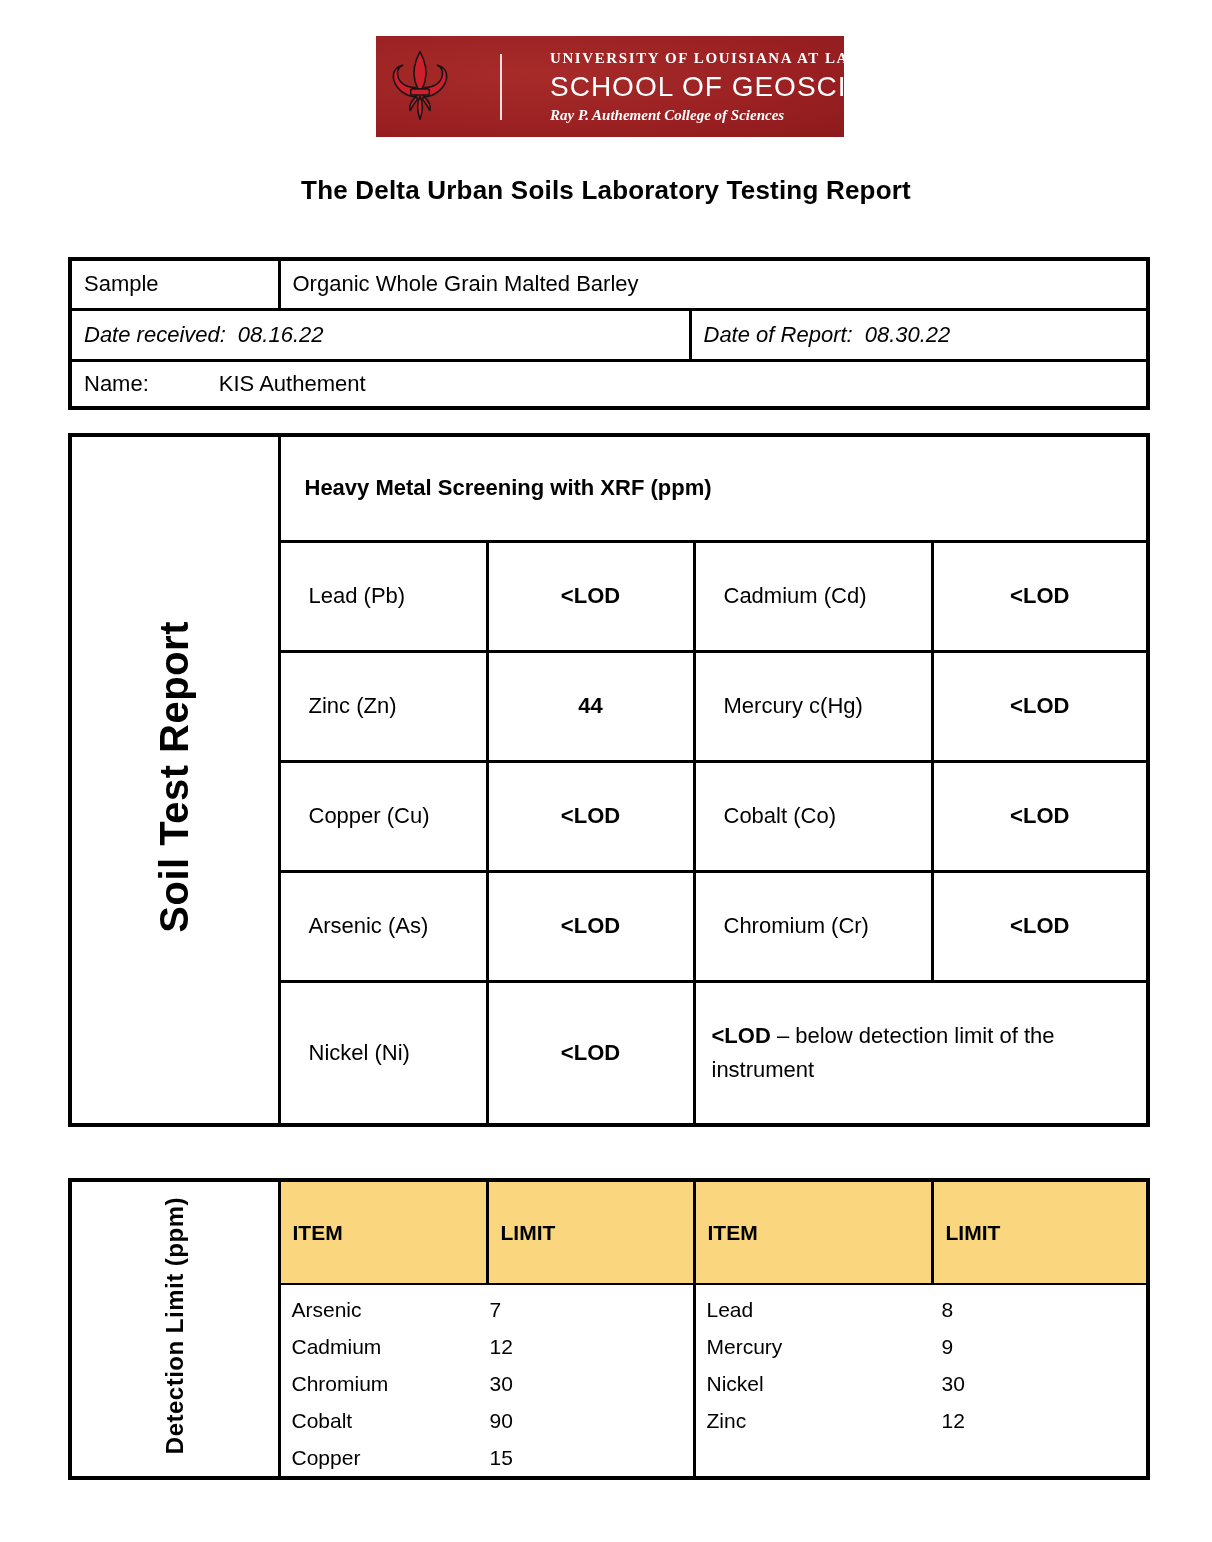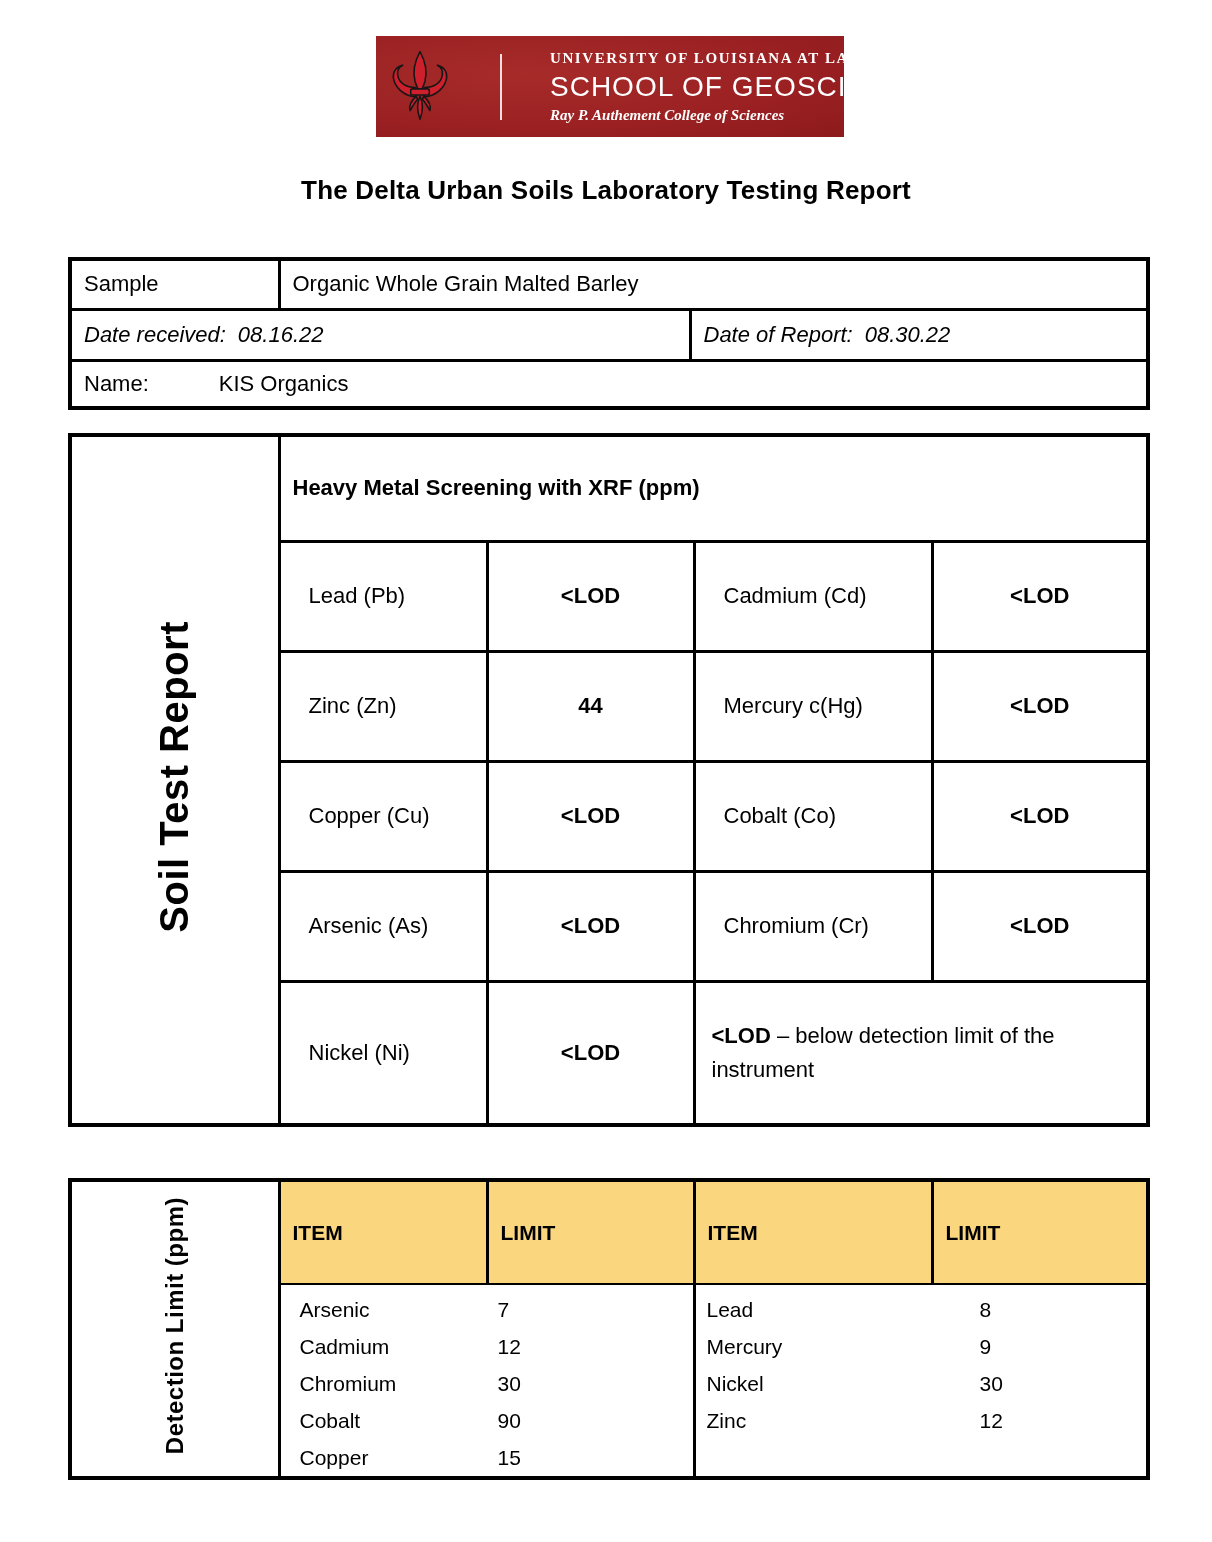--- a/index.html
+++ b/index.html
@@ -31,39 +31,39 @@
   #info-table td{padding:0 0 0 12px;}
   .lbl-bold{font-weight:normal;}
   .italic{font-style:italic;}
   .val-gap{margin-left:12px;}
   .name-gap{margin-left:70px;}
 
   
   #soil-table{top:433px;width:1078px;}
   #soil-table td.item{padding-left:28px;}
   #soil-table td.val{text-align:center;font-weight:bold;}
-  #soil-table td.sec-head{font-weight:bold;padding-left:12px;}
+  #soil-table td.sec-head{font-weight:bold;padding-left:24px;}
   #soil-table td.note{padding:0 20px 0 16px;line-height:34px;}
   #soil-table td.note .nb{font-weight:bold;}
 
   
   td.vcell{text-align:center;}
   .vtext{display:inline-block;writing-mode:vertical-rl;transform:rotate(180deg);
     font-weight:bold;white-space:nowrap;}
   .vtext.big{font-size:40px;letter-spacing:.5px;}
   .vtext.small{font-size:24px;letter-spacing:.5px;}
 
   
   #det-table{top:1178px;width:1078px;}
   #det-table td.hd{font-weight:bold;font-size:21px;padding-left:12px;border-bottom-width:2px;}
   #det-table td.body-half{vertical-align:top;border-top-width:2px;padding:0;}
   .half-grid{display:grid;grid-template-rows:repeat(5,37px);padding:6px 0 0 11px;font-size:21px;}
   .half-grid .row{display:grid;align-items:center;}
-  .half-grid.leftcols .row{grid-template-columns:198px 1fr;margin-left:8px;}
-  .half-grid.rightcols .row{grid-template-columns:235px 1fr;gap:38px;}
+  .half-grid.leftcols .row{grid-template-columns:198px 1fr;}
+  .half-grid.rightcols .row{grid-template-columns:235px 1fr;}
 </style>
 </head>
 <body>
 
 <div class="page">
 
   <div class="banner" style="background-color: rgb(156, 33, 35); gap: 32px;">
     <div class="fleur-wrap">
       <svg viewBox="0 0 100 118" width="62" height="88" aria-hidden="true">
         <g stroke="#161616" stroke-width="2.5" stroke-linejoin="round" style="fill: rgb(206, 31, 44);">
@@ -101,21 +101,21 @@
     <tr style="height:51px">
       <td colspan="2" class="italic">
         <span>Date received:</span><span class="val-gap">08.16.22</span>
       </td>
       <td class="italic">
         <span>Date of Report:</span><span class="val-gap">08.30.22</span>
       </td>
     </tr>
     <tr style="height:48px">
       <td colspan="3">
-        <span>Name:</span><span class="name-gap">KIS Organics</span>
+        <span>Name:</span><span class="name-gap">KIS Authement</span>
       </td>
     </tr>
   </tbody>
     </table>
 
   <table class="rpt" id="soil-table">
     <colgroup>
         <col style="width:209px">
         <col style="width:208px">
         <col style="width:207px">

